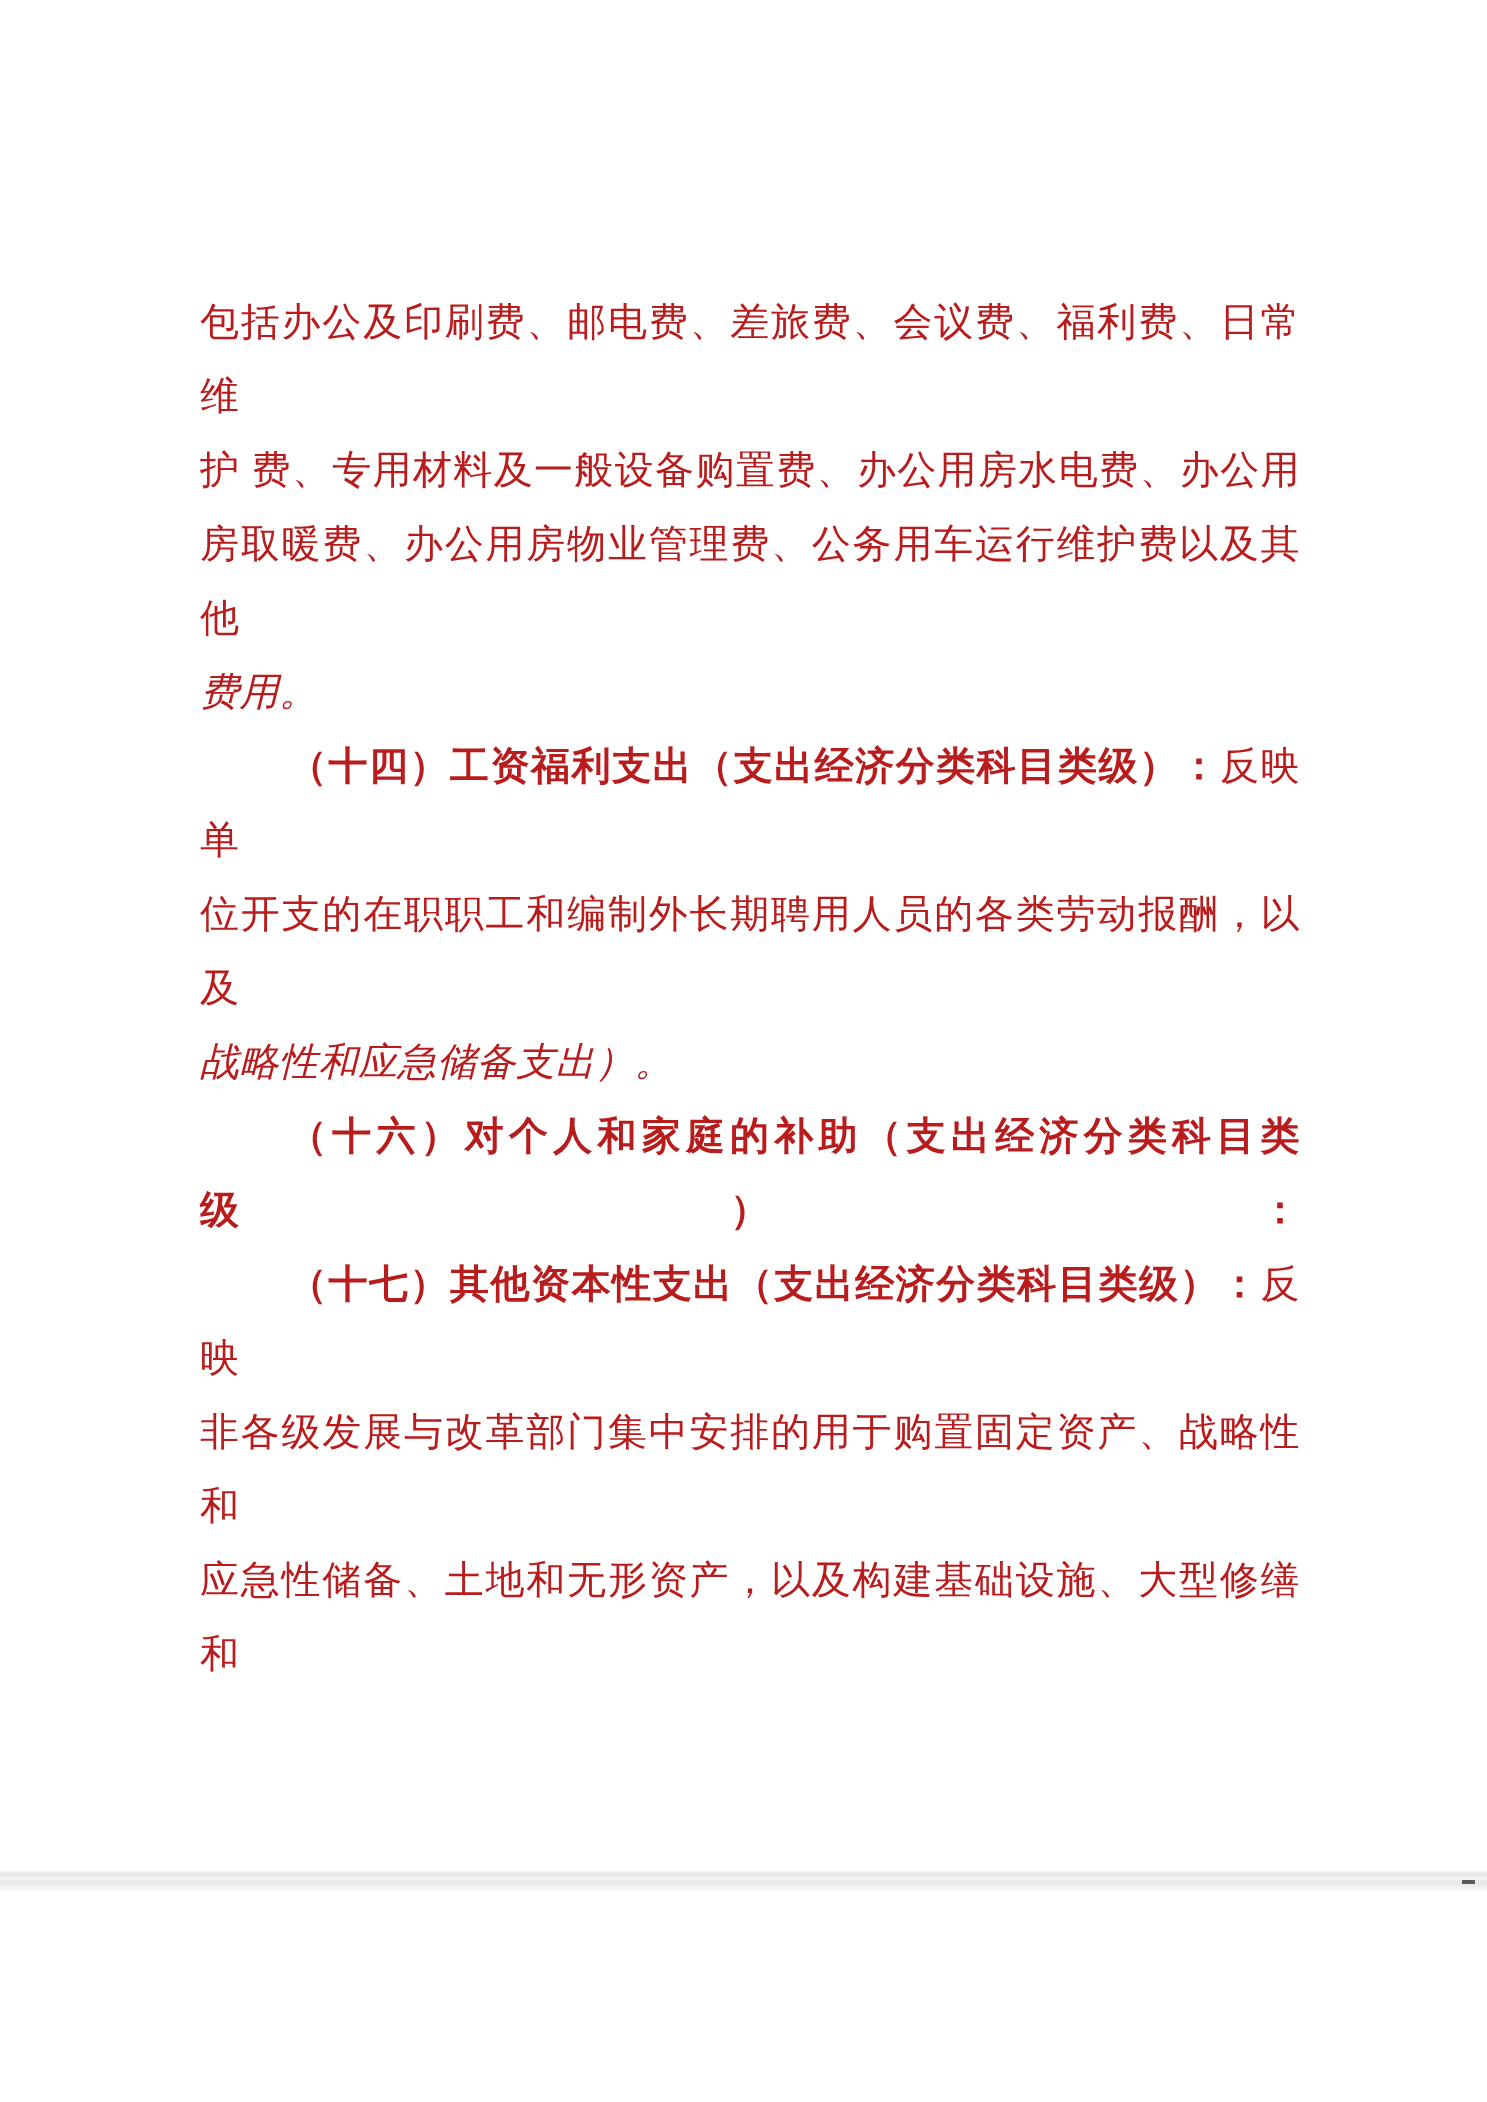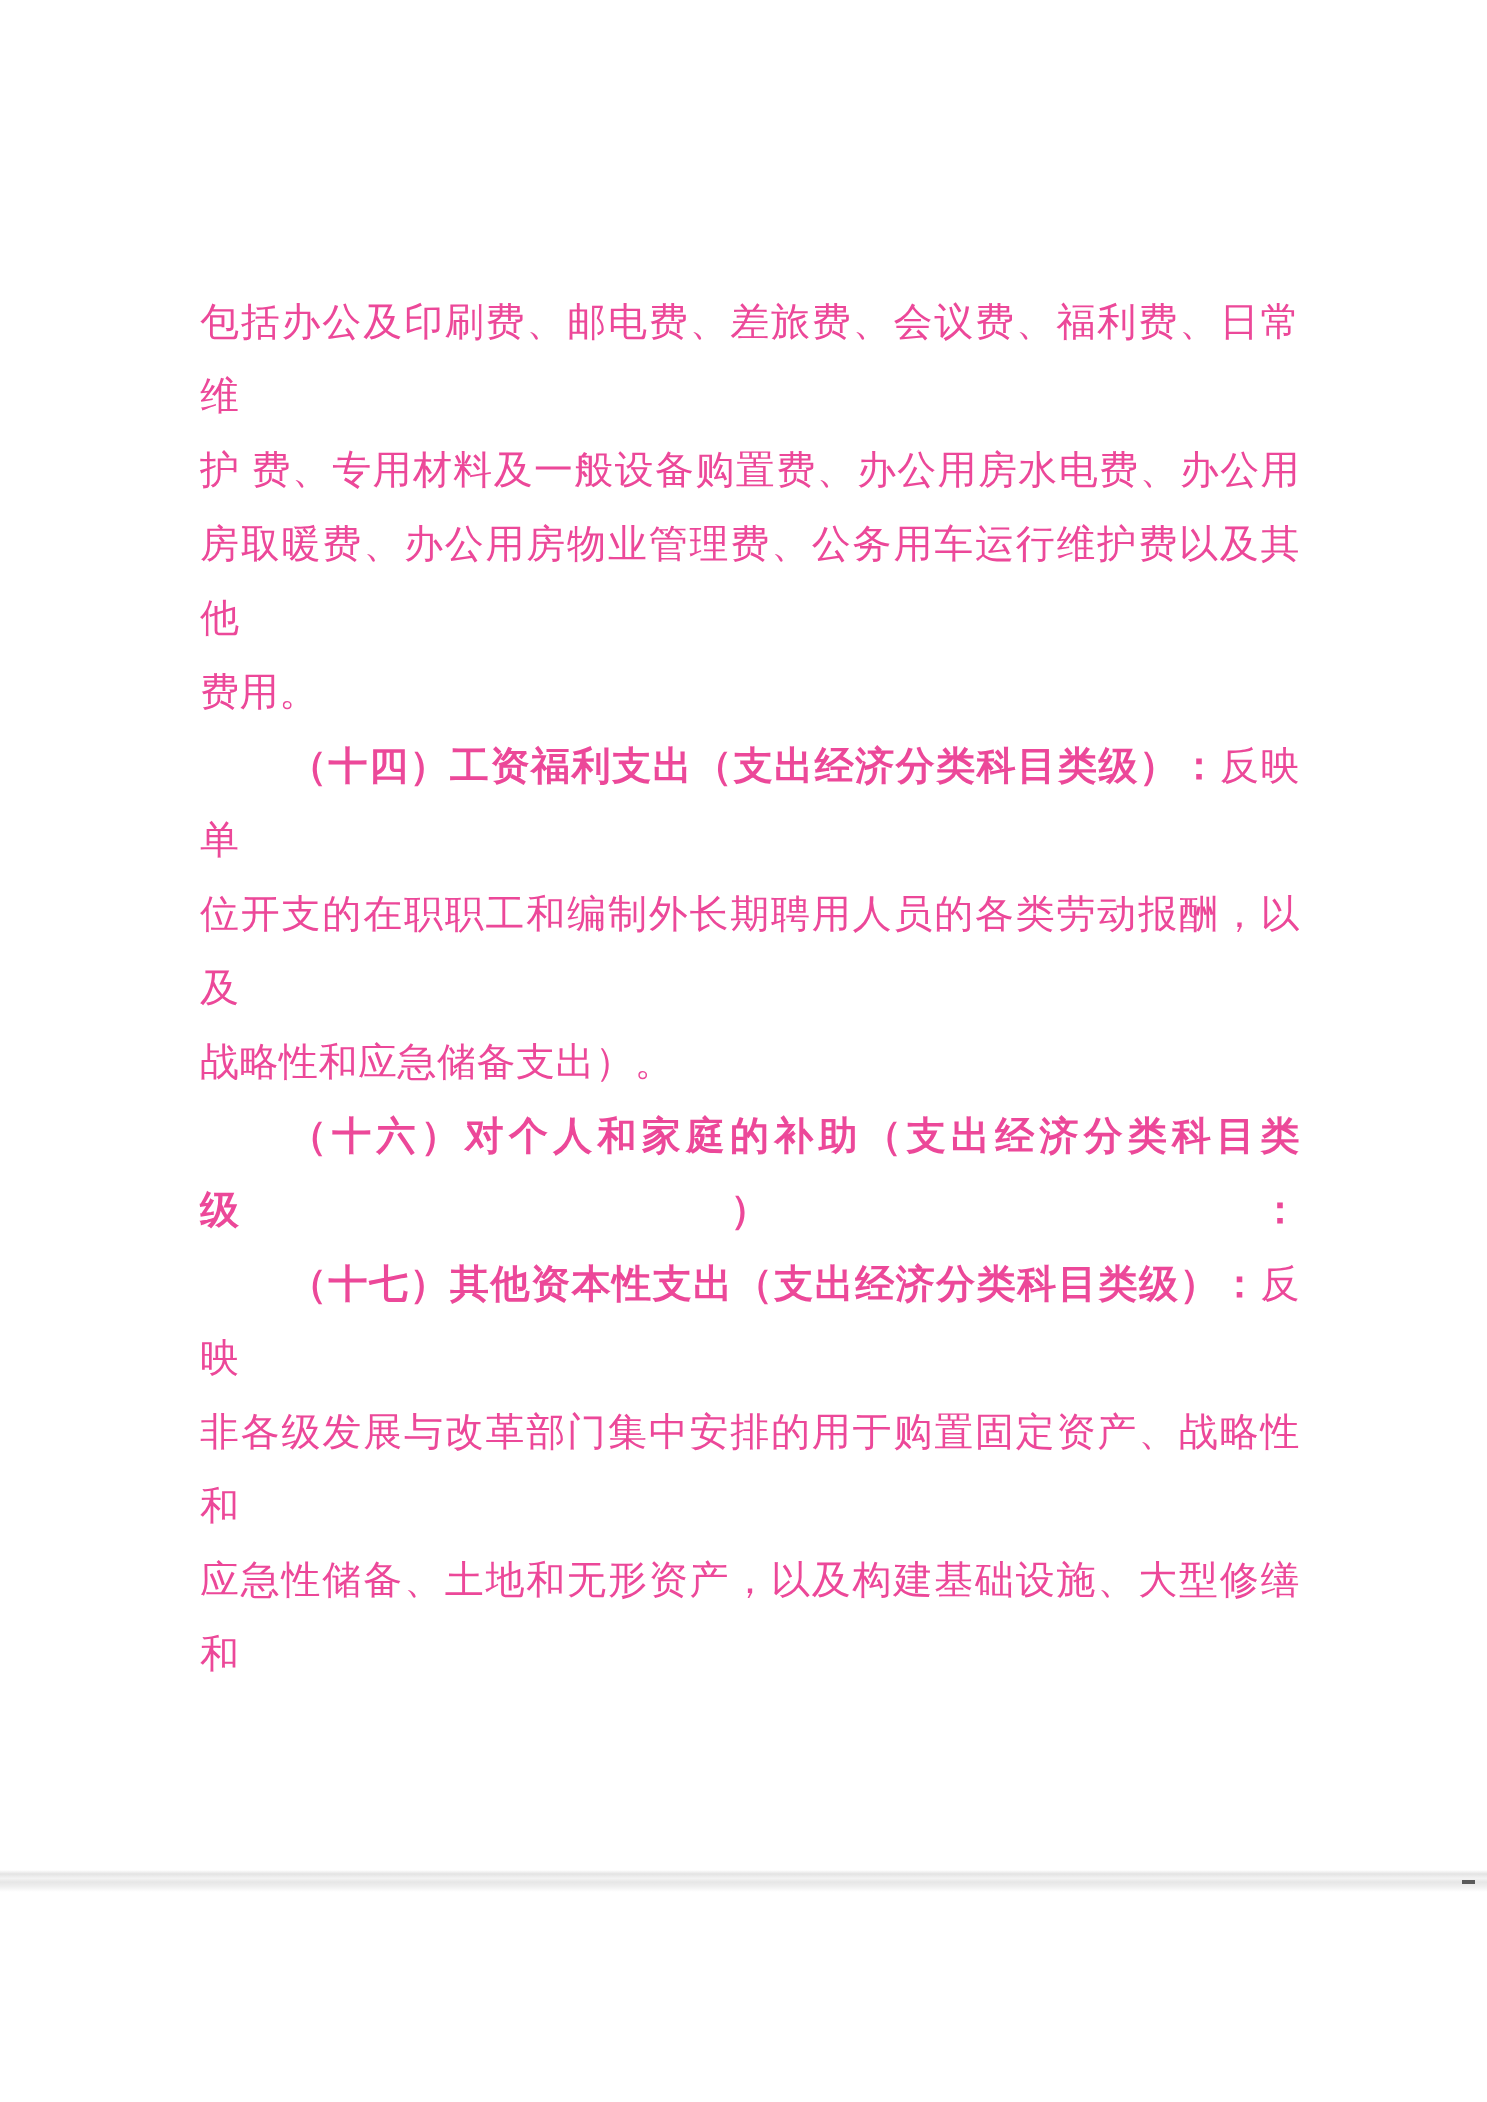--- a/index.html
+++ b/index.html
@@ -7,21 +7,21 @@
     padding: 0;
     background: #ffffff;
   }
   .page {
     position: relative;
     width: 1487px;
     height: 2102px;
     background: #ffffff;
     overflow: hidden;
     font-family: "Liberation Serif", "DejaVu Serif", serif;
-    color: #ec4899;
+    color: #b91c1c;
   }
   .text-block {
     position: absolute;
     left: 200px;
     top: 285px;
     width: 1100px;
     font-size: 39px;
     line-height: 74px;
     letter-spacing: 0.5px;
   }
@@ -31,20 +31,21 @@
   }
   
   .j {
     text-align: justify;
     text-align-last: justify;
     text-justify: inter-character;
   }
   .left {
     text-align: right;
     text-align-last: left;
+    font-style: italic;
   }
   .indent {
     text-indent: 88px;
   }
   .bold {
     font-weight: bold;
   }
   
   .scan-band {
     position: absolute;

